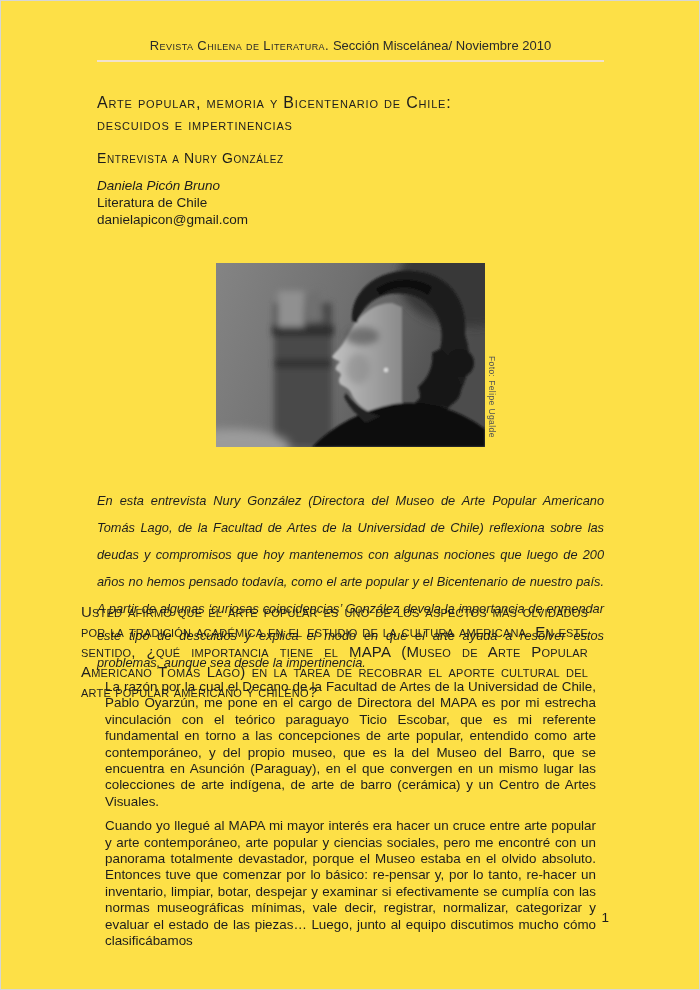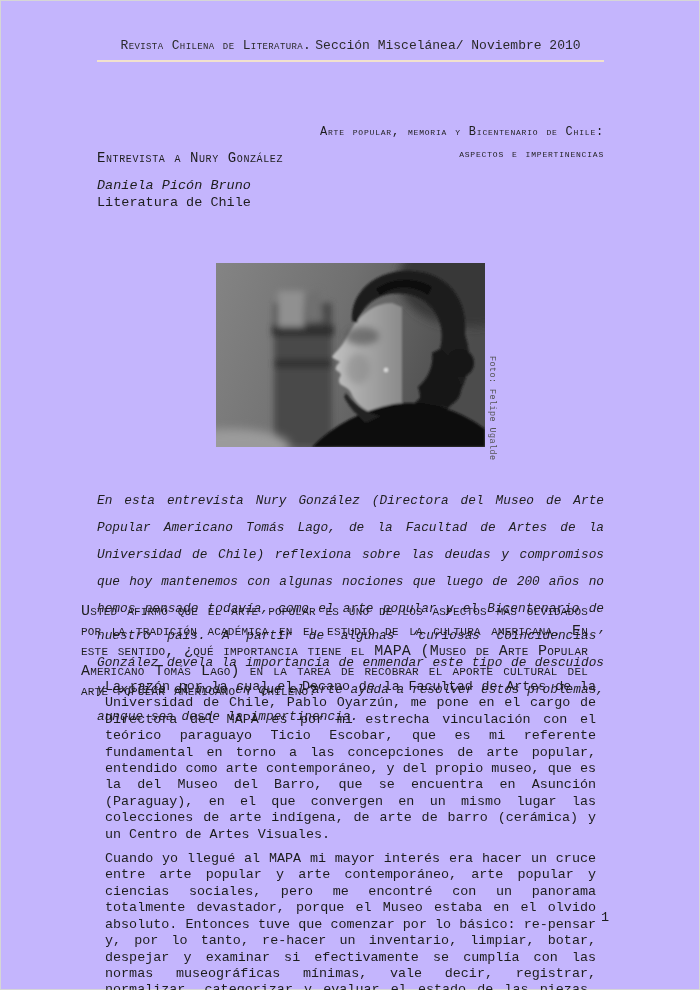--- a/index.html
+++ b/index.html
@@ -1,39 +1,39 @@
 <!DOCTYPE html>
 <html><head>
 <meta charset="utf-8">
 <style>
   html,body { margin:0; padding:0; background:#888; }
   .page {
     position:relative;
     width:700px; height:990px;
     margin:0 auto;
-    background:#c4b5fd;
+    background:#fde047;
     box-shadow: inset 0 0 0 1px #d6d6d6;
-    font-family:Liberation Mono, monospace;
+    font-family:Liberation Sans, sans-serif;
     color:#222222;
     overflow:hidden;
   }
   .running-head {
     position:absolute; top:38px; left:97px; width:507px;
     text-align:center; font-size:13px; color:#2a2a2a; white-space:nowrap;
   }
   .running-head .journal { font-variant:small-caps; letter-spacing:0.4px; }
   .running-head .issue { margin-left:4px; }
   .head-rule {
     position:absolute; top:60px; left:97px; width:507px; height:2px;
     background:#f2e2cd;
   }
   .title-block {
     position:absolute; top:92px; left:97px; width:507px;
-    text-align:right; font-variant:small-caps;
-    font-size:12px; line-height:22px; letter-spacing:0.8px; color:#1d1d1d;margin-top:29px;
+    text-align:left; font-variant:small-caps;
+    font-size:16px; line-height:22px; letter-spacing:0.8px; color:#1d1d1d;
   }
   .subtitle {
     position:absolute; top:150px; left:97px; width:507px;
     font-variant:small-caps;
     font-size:14px; letter-spacing:0.6px; color:#1d1d1d;
   }
   .author-block {
     position:absolute; top:177px; left:97px; width:507px;
     font-size:13.5px; line-height:17px; color:#1d1d1d;
   }
@@ -74,28 +74,29 @@
 <div class="page">
 
   <div class="running-head">
     <span class="journal">Revista Chilena de Literatura.</span><span class="issue">Sección Miscelánea/ Noviembre 2010</span>
   </div>
 
   <div class="head-rule"></div>
 
   <div class="title-block">
     <div>Arte popular, memoria y Bicentenario de Chile:</div>
-    <div>aspectos e impertinencias</div>
+    <div>descuidos e impertinencias</div>
   </div>
 
   <div class="subtitle">Entrevista a Nury González</div>
 
   <div class="author-block">
     <div class="author-name">Daniela Picón Bruno</div>
     <div>Literatura de Chile</div>
+    <div>danielapicon@gmail.com</div>
   </div>
 
   <div class="photo-wrap">
     <svg width="269" height="184" viewBox="0 0 269 184" xmlns="http://www.w3.org/2000/svg">
       <defs>
         <linearGradient id="wall" x1="0" y1="0" x2="1" y2="0.25">
           <stop offset="0" stop-color="#848484"></stop>
           <stop offset="0.5" stop-color="#707070"></stop>
           <stop offset="1" stop-color="#4c4c4c"></stop>
         </linearGradient>

